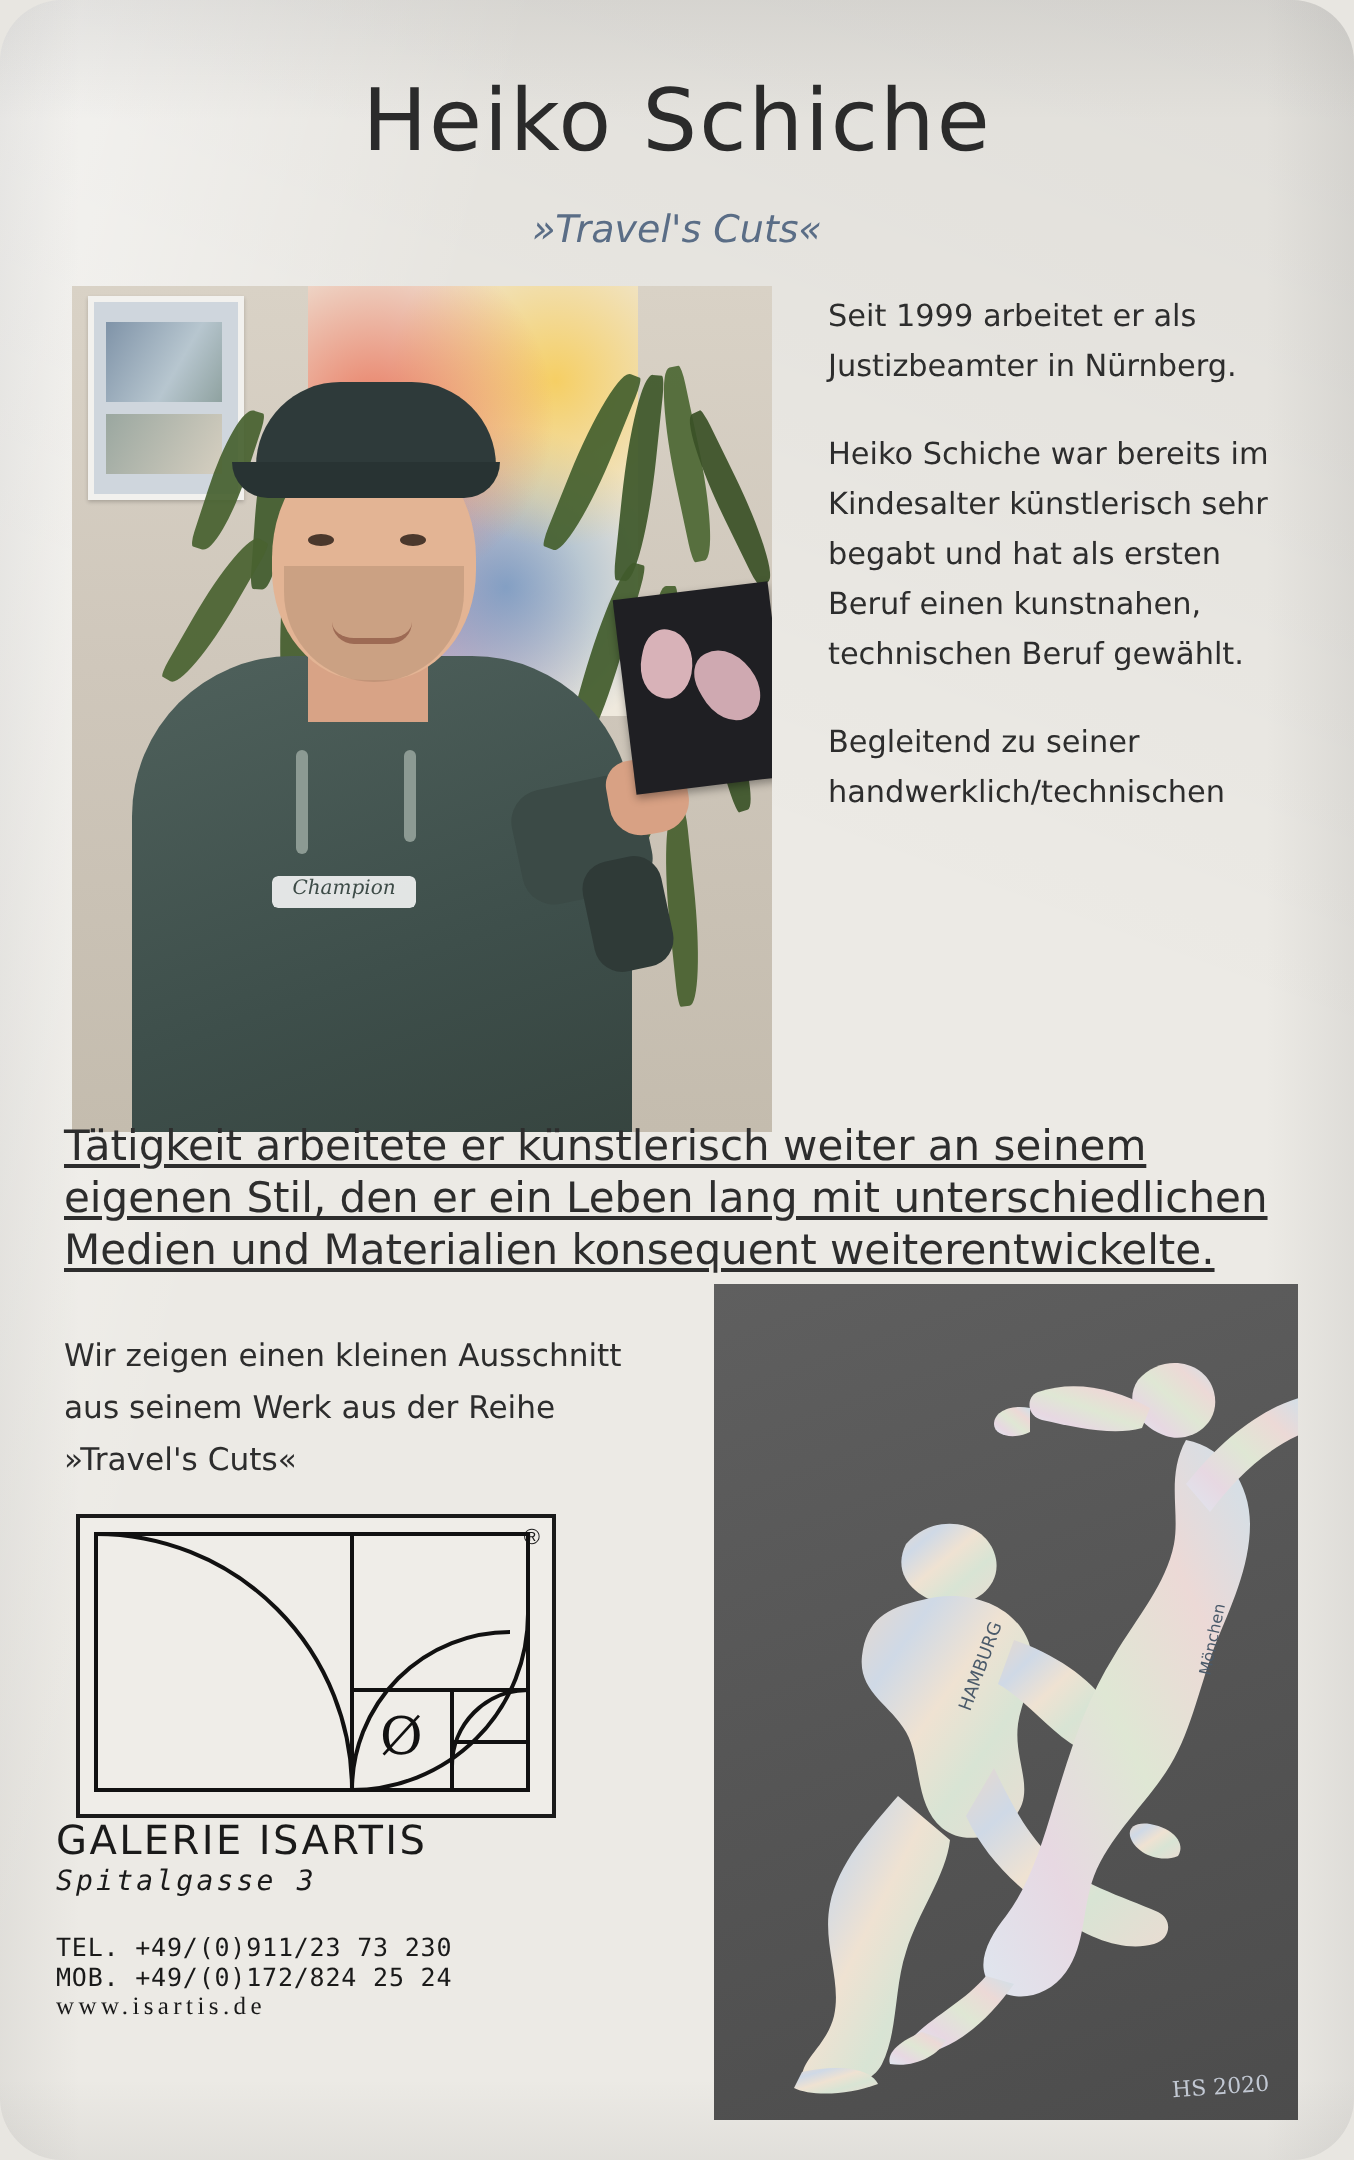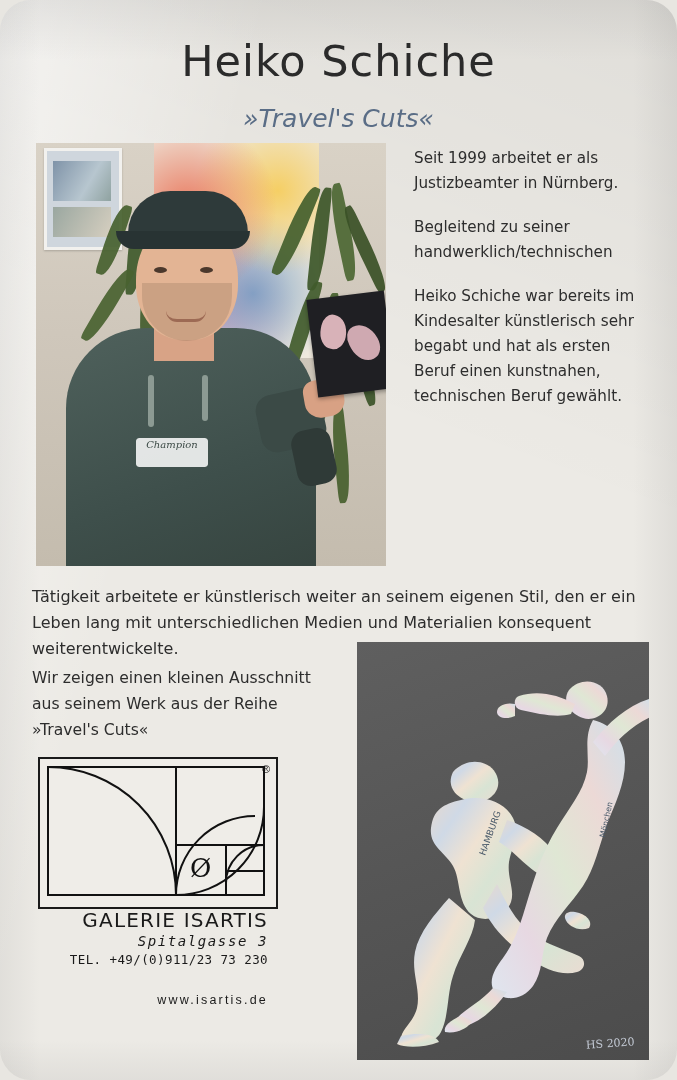--- a/index.html
+++ b/index.html
@@ -55,21 +55,21 @@
     letter-spacing: 1px;
     color: #2b2b2b;
     font-family: "DejaVu Sans", sans-serif;
     font-weight: 400;
   }
   .subtitle {
     position: absolute;
     left: 0; top: 104px;
     width: 677px;
     text-align: center;
-    font-size: 25px;
+    font-size: 19px;
     font-style: italic;
     color: #5a6d86;
     font-family: "DejaVu Sans", sans-serif;
   }
 
   
   .photo {
     position: absolute;
     left: 36px; top: 143px;
     width: 350px; height: 423px;
@@ -119,21 +119,21 @@
     position: absolute; left: 30px; top: 185px; width: 250px; height: 245px;
     background: linear-gradient(160deg,#4f615c 0%, #3e4f4b 60%, #36443f 100%);
     border-radius: 80px 80px 0 0;
   }
   .ph-hoodstring {
     position: absolute; left: 112px; top: 232px; width: 6px; height: 52px;
     background: #8c9a93; border-radius: 3px;
   }
   .ph-hoodstring.r { left: 166px; height: 46px; }
   .ph-logo {
-    position: absolute; left: 100px; top: 295px; width: 72px; height: 29px;
+    position: absolute; left: 100px; top: 295px; width: 72px; height: 16px;
     background: rgba(255,255,255,.85);
     -webkit-mask-image: linear-gradient(90deg,#000 0 100%);
     border-radius: 3px;
     font-size: 10px; color: #3d4b47; text-align: center; line-height: 13px;
     font-family: "DejaVu Serif", serif; font-style: italic;
   }
   .ph-neck {
     position: absolute; left: 118px; top: 178px; width: 60px; height: 40px;
     background: #d8a386;
   }
@@ -196,23 +196,24 @@
     line-height: 25px;
     color: #2d2d2d;
     font-family: "DejaVu Sans", sans-serif;
   }
   .col-right p { margin: 0 0 19px 0; }
   .col-right p:last-child { margin-bottom: 0; }
 
   
   .wide1 {
     position: absolute;
-    left: 32px; top: 584px; width: 615px;
-    font-size: 16px; line-height: 26px; color: #2d2d2d;
+    left: 32px; top: 560px; width: 615px;
+    font-size: 21px; line-height: 26px; color: #2d2d2d;
     font-family: "DejaVu Sans", sans-serif;
+    text-decoration: underline;
   }
   .wide2 {
     position: absolute;
     left: 32px; top: 665px; width: 300px;
     font-size: 15.6px; line-height: 26px; color: #2d2d2d;
     font-family: "DejaVu Sans", sans-serif;
   }
 
   
   .logo-box {
@@ -223,39 +224,39 @@
     background: #efede8;
   }
   .logo-reg {
     position: absolute; right: 6px; top: 4px;
     font-size: 11px; color: #1a1a1a;
   }
   .spiral-svg { position: absolute; left: 0; top: 0; }
 
   .addr {
     position: absolute;
-    left: 12px; top: 908px;
+    left: 28px; top: 908px;
     width: 256px;
-    text-align: right;
+    text-align: left;
     color: #1a1a1a;
   }
   .addr .l1 {
     font-size: 20px; letter-spacing: 1.2px; font-family: "DejaVu Sans", sans-serif;
     margin-bottom: 1px;
   }
   .addr .l2 {
     font-size: 16px; font-weight: bold; letter-spacing: .6px;
     font-family: "DejaVu Serif", serif; margin-bottom: 2px;
   }
   .addr .l3 { font-size: 14px; letter-spacing: 1.6px; font-family: "DejaVu Sans Mono", monospace; font-style: italic; }
   .addr .l4 { font-size: 14px; letter-spacing: 1.6px; font-family: "DejaVu Sans Mono", monospace; }
-  .addr .l5 { font-size: 12.5px; letter-spacing: .4px; font-family: "DejaVu Sans Mono", monospace; margin-top: 3px; }
+  .addr .l5 { font-size: 12.5px; letter-spacing: .4px; font-family: "DejaVu Sans Mono", monospace; margin-top: 17px; }
   .addr .l6 { font-size: 12.5px; letter-spacing: .4px; font-family: "DejaVu Sans Mono", monospace; }
   .addr .l7 { font-size: 12.5px; letter-spacing: 1.4px; font-family: "DejaVu Sans Mono", monospace; margin-top: 2px;}
-  .addr .l8 { font-size: 12.5px; letter-spacing: 2.2px; font-family: Liberation Sans, sans-serif; margin-top: 26px; }
+  .addr .l8 { font-size: 12.5px; letter-spacing: 2.2px; font-family: Liberation Serif, serif; }
 
   
   .art {
     position: absolute;
     left: 357px; top: 642px;
     width: 292px; height: 418px;
     background: #565656;
     overflow: hidden;
   }
   .art-bg {
@@ -332,22 +333,22 @@
     <div class="ph-hand"></div>
 
     <div class="ph-artwork">
       <span class="fig" style="left:10px;top:18px;width:26px;height:34px;transform:rotate(18deg);"></span>
       <span class="fig" style="left:38px;top:30px;width:28px;height:38px;transform:rotate(-22deg);background:#cfa9b1;"></span>
     </div>
   </div>
 
   <div class="col-right">
     <p>Seit 1999 arbeitet er als Justizbeamter in Nürnberg.</p>
+    <p>Heiko Schiche war bereits im Kindesalter künstlerisch sehr begabt und hat als ersten Beruf einen kunstnahen, technischen Beruf gewählt.</p>
     <p>Begleitend zu seiner handwerklich/technischen</p>
-    <p>Heiko Schiche war bereits im Kindesalter künstlerisch sehr begabt und hat als ersten Beruf einen kunstnahen, technischen Beruf gewählt.</p>
   </div>
 
   <div class="wide1">Tätigkeit arbeitete er künstlerisch weiter an seinem eigenen Stil, den er ein Leben lang mit unterschiedlichen Medien und Materialien konsequent weiterentwickelte.</div>
   <div class="wide2">Wir zeigen einen kleinen Ausschnitt aus seinem Werk aus der Reihe »Travel's Cuts«</div>
 
   <div class="logo-box">
     <span class="logo-reg">®</span>
     <svg class="spiral-svg" width="232" height="144" viewBox="0 0 232 144">
       <g fill="none" stroke="#111111" stroke-width="2">
         <rect x="8" y="8" width="216" height="128"></rect>
@@ -363,20 +364,21 @@
         <path d="M224 86 A38 38 0 0 0 186 124"></path>
       </g>
       <text x="150" y="118" font-family="DejaVu Serif, serif" font-size="26" fill="#111111">Ø</text>
     </svg>
   </div>
 
   <div class="addr">
     <div class="l1">GALERIE ISARTIS</div>
     <div class="l3">Spitalgasse 3</div>
     <div class="l5">TEL. +49/(0)911/23 73 230</div>
+    <div class="l6">MOB. +49/(0)172/824 25 24</div>
     <div class="l8">www.isartis.de</div>
   </div>
 
   <div class="art">
     <div class="art-bg"></div>
 
     <svg width="292" height="418" viewBox="0 0 292 418" style="position:absolute;left:0;top:0">
       <defs>
         <linearGradient id="mapA" x1="0" y1="0" x2="1" y2="1">
           <stop offset="0%" stop-color="#e6d9cf"></stop>

